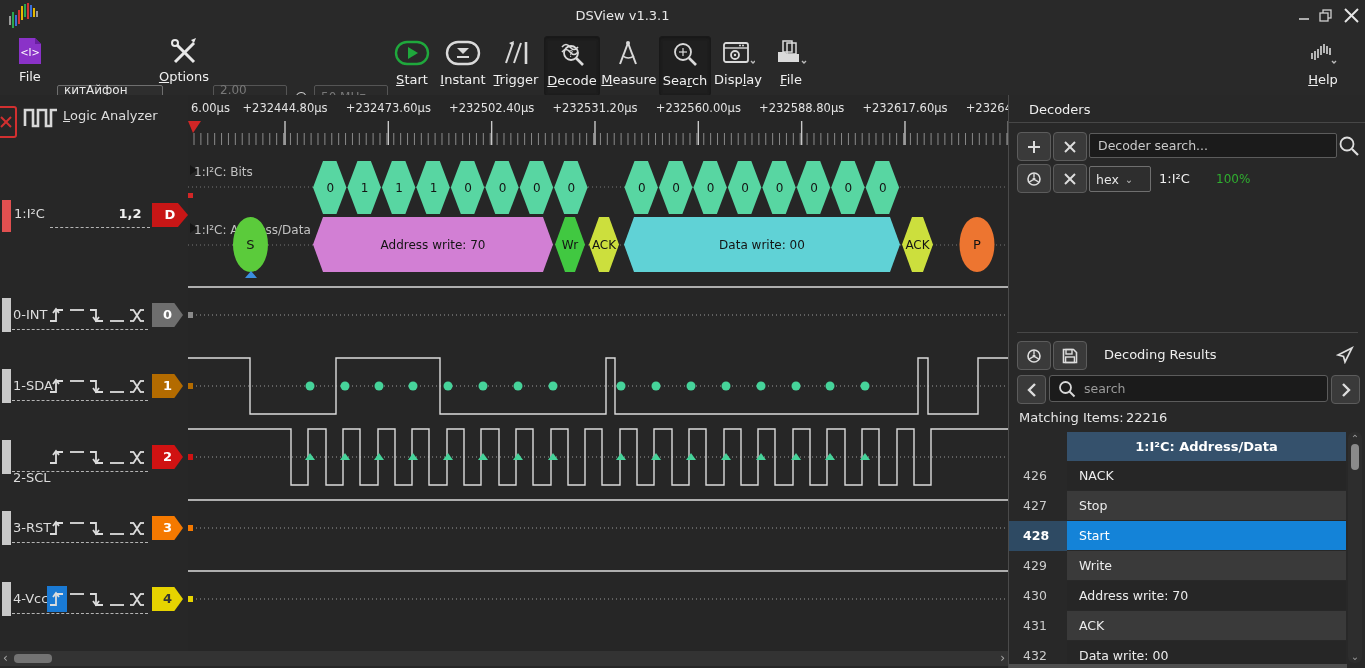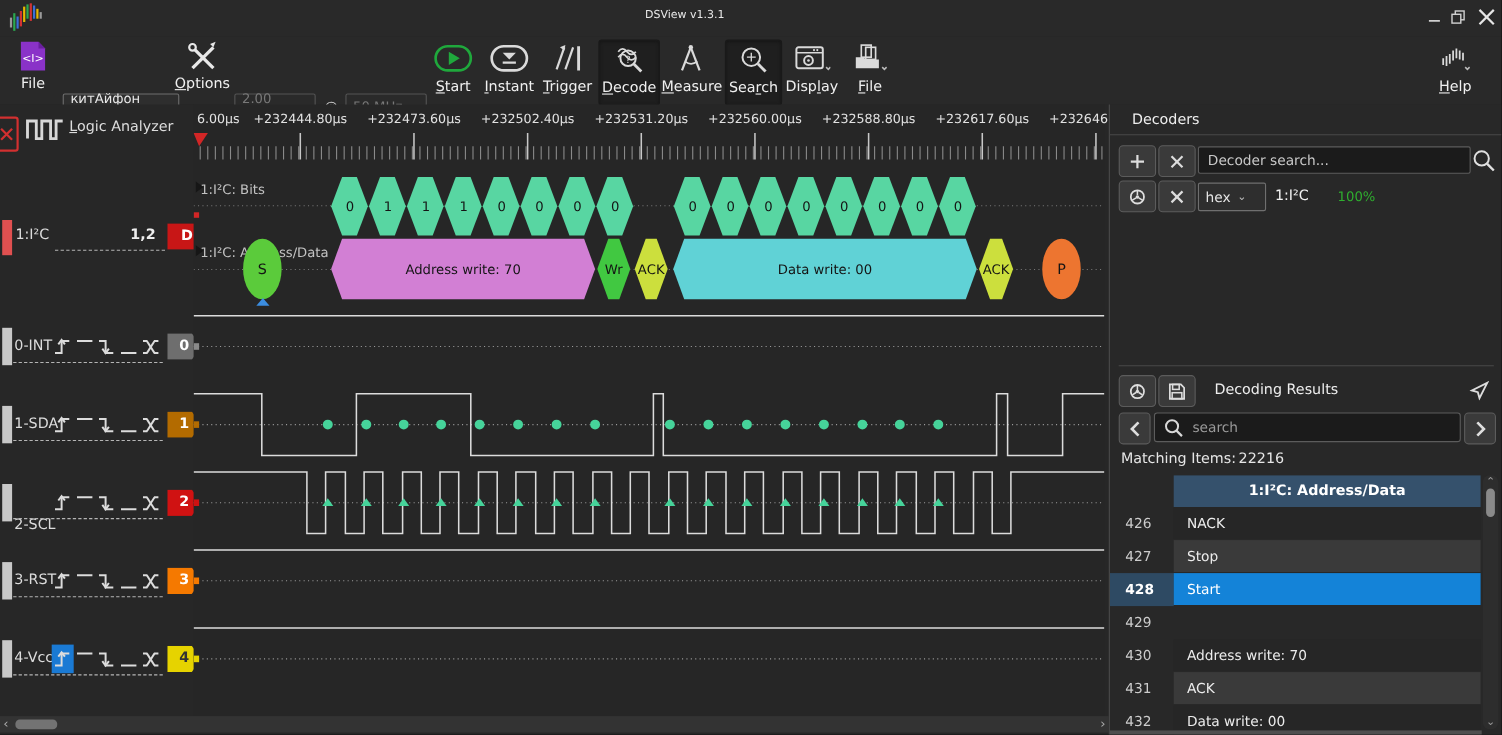--- a/index.html
+++ b/index.html
@@ -1,20 +1,20 @@
 <!DOCTYPE html>
 <html><head>
 <meta charset="utf-8">
 <style>
   html,body{margin:0;padding:0;background:#111;}
   #app{position:relative;width:1365px;height:668px;background:#272727;overflow:hidden;
        font-family:"DejaVu Sans",sans-serif;color:#e6e6e6;font-size:12px;}
   
   #titlebar{position:absolute;left:0;top:0;width:1365px;height:33px;background:#292929;}
-  #title{position:absolute;left:0;right:120px;top:8px;text-align:center;font-size:10px;color:#e8e8e8;}
+  #title{position:absolute;left:0;right:120px;top:8px;text-align:center;font-size:13px;color:#e8e8e8;}
   .winbtn{position:absolute;top:6px;width:18px;height:18px;display:flex;align-items:center;justify-content:center;cursor:default;}
   
   #toolbar{position:absolute;left:0;top:33px;width:1365px;height:62px;background:#292929;}
   .tlabel{font-size:13px;color:#f0f0f0;text-align:center;}
   .tlabel u{text-decoration:underline;}
   .combo{position:absolute;height:22px;background:#2e2e2e;border:1px solid #6f6f6f;border-radius:2px;
          display:flex;align-items:center;padding:0 6px;font-size:12px;color:#e8e8e8;}
   .combo .caret{margin-left:auto;padding-left:6px;color:#bbb;font-size:10px;}
   .combo.disabled{color:#787878;border-color:#555;background:#2a2a2a;}
   .combo.disabled .caret{color:#666;}
@@ -26,21 +26,21 @@
   #sidebar{position:absolute;left:0;top:95px;width:180px;height:557px;background:#272727;}
   .chname{position:absolute;font-size:13px;color:#dcdcdc;}
   .grip{position:absolute;width:9px;background:#c8c8c8;}
   .badge{position:absolute;height:24px;line-height:24px;text-align:center;font-size:13px;font-weight:bold;
          clip-path:polygon(0 0,72% 0,100% 50%,72% 100%,0 100%);}
   .dashes{position:absolute;border-bottom:1px dashed #b5b5b5;height:1px;}
   .trigicons{position:absolute;display:flex;}
   .trig{width:20px;height:26px;display:flex;align-items:center;justify-content:center;}
   .trig.sel{background:#1a7ad4;}
   
-  #wavearea{position:absolute;left:176px;top:95px;width:828px;height:557px;background:#262626;}
+  #wavearea{position:absolute;left:188px;top:95px;width:828px;height:557px;background:#262626;}
   .rlabel{position:absolute;top:6px;font-size:11.5px;color:#e2e2e2;white-space:nowrap;}
   .dlabel{position:absolute;font-size:12px;color:#c2c2c2;white-space:nowrap;}
   #wsvg{position:absolute;left:0;top:0;}
   
   #hscroll{position:absolute;left:0;top:651px;width:1008px;height:15px;background:#333;}
   #hscroll .arrow{position:absolute;top:0;color:#aaa;font-size:12px;line-height:15px;}
   #hthumb{position:absolute;left:14px;top:3px;width:38px;height:9px;background:#737373;border-radius:4px;}
   
   #rightpanel{position:absolute;left:1008px;top:95px;width:357px;height:573px;background:#282828;border-left:1px solid #4a4a4a;padding-left:42px;}
   .ptitle{position:absolute;font-size:13px;color:#eee;}
@@ -878,20 +878,21 @@
           <div class="rrow alt" style="top: 59px;">
             <div class="rnum">427</div>
             <div class="rtext">Stop</div>
           </div>
           <div class="rrow selected" style="top: 89px;">
             <div class="rnum">428</div>
             <div class="rtext">Start</div>
           </div>
           <div class="rrow alt" style="top: 119px;">
             <div class="rnum">429</div>
+            <div class="rtext">Write</div>
           </div>
           <div class="rrow" style="top: 149px;">
             <div class="rnum">430</div>
             <div class="rtext">Address write: 70</div>
           </div>
           <div class="rrow alt" style="top: 179px;">
             <div class="rnum">431</div>
             <div class="rtext">ACK</div>
           </div>
           <div class="rrow" style="top: 209px;">

